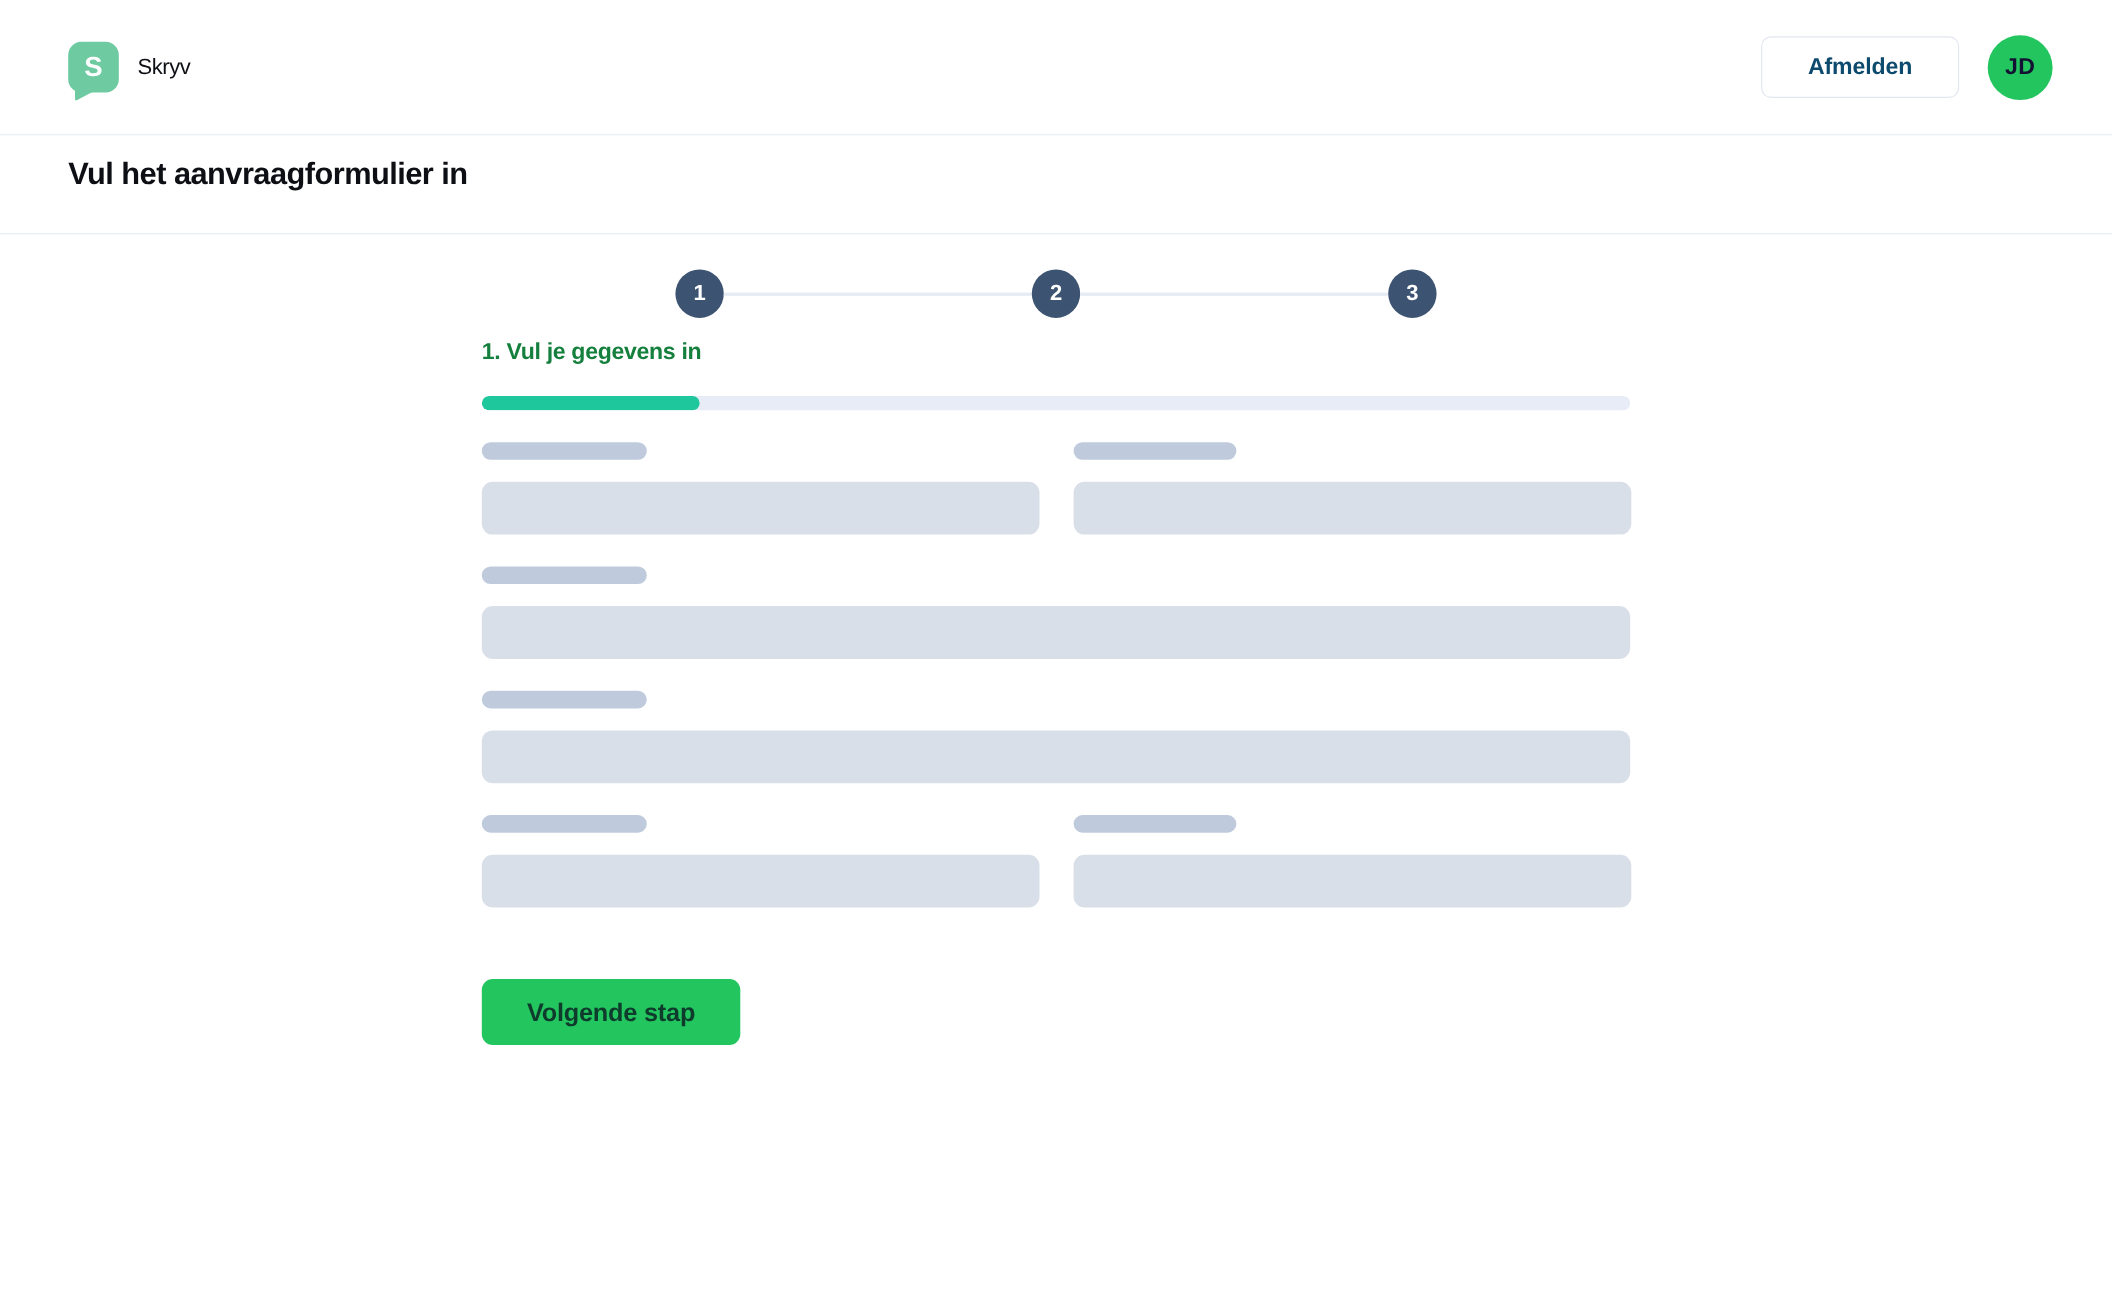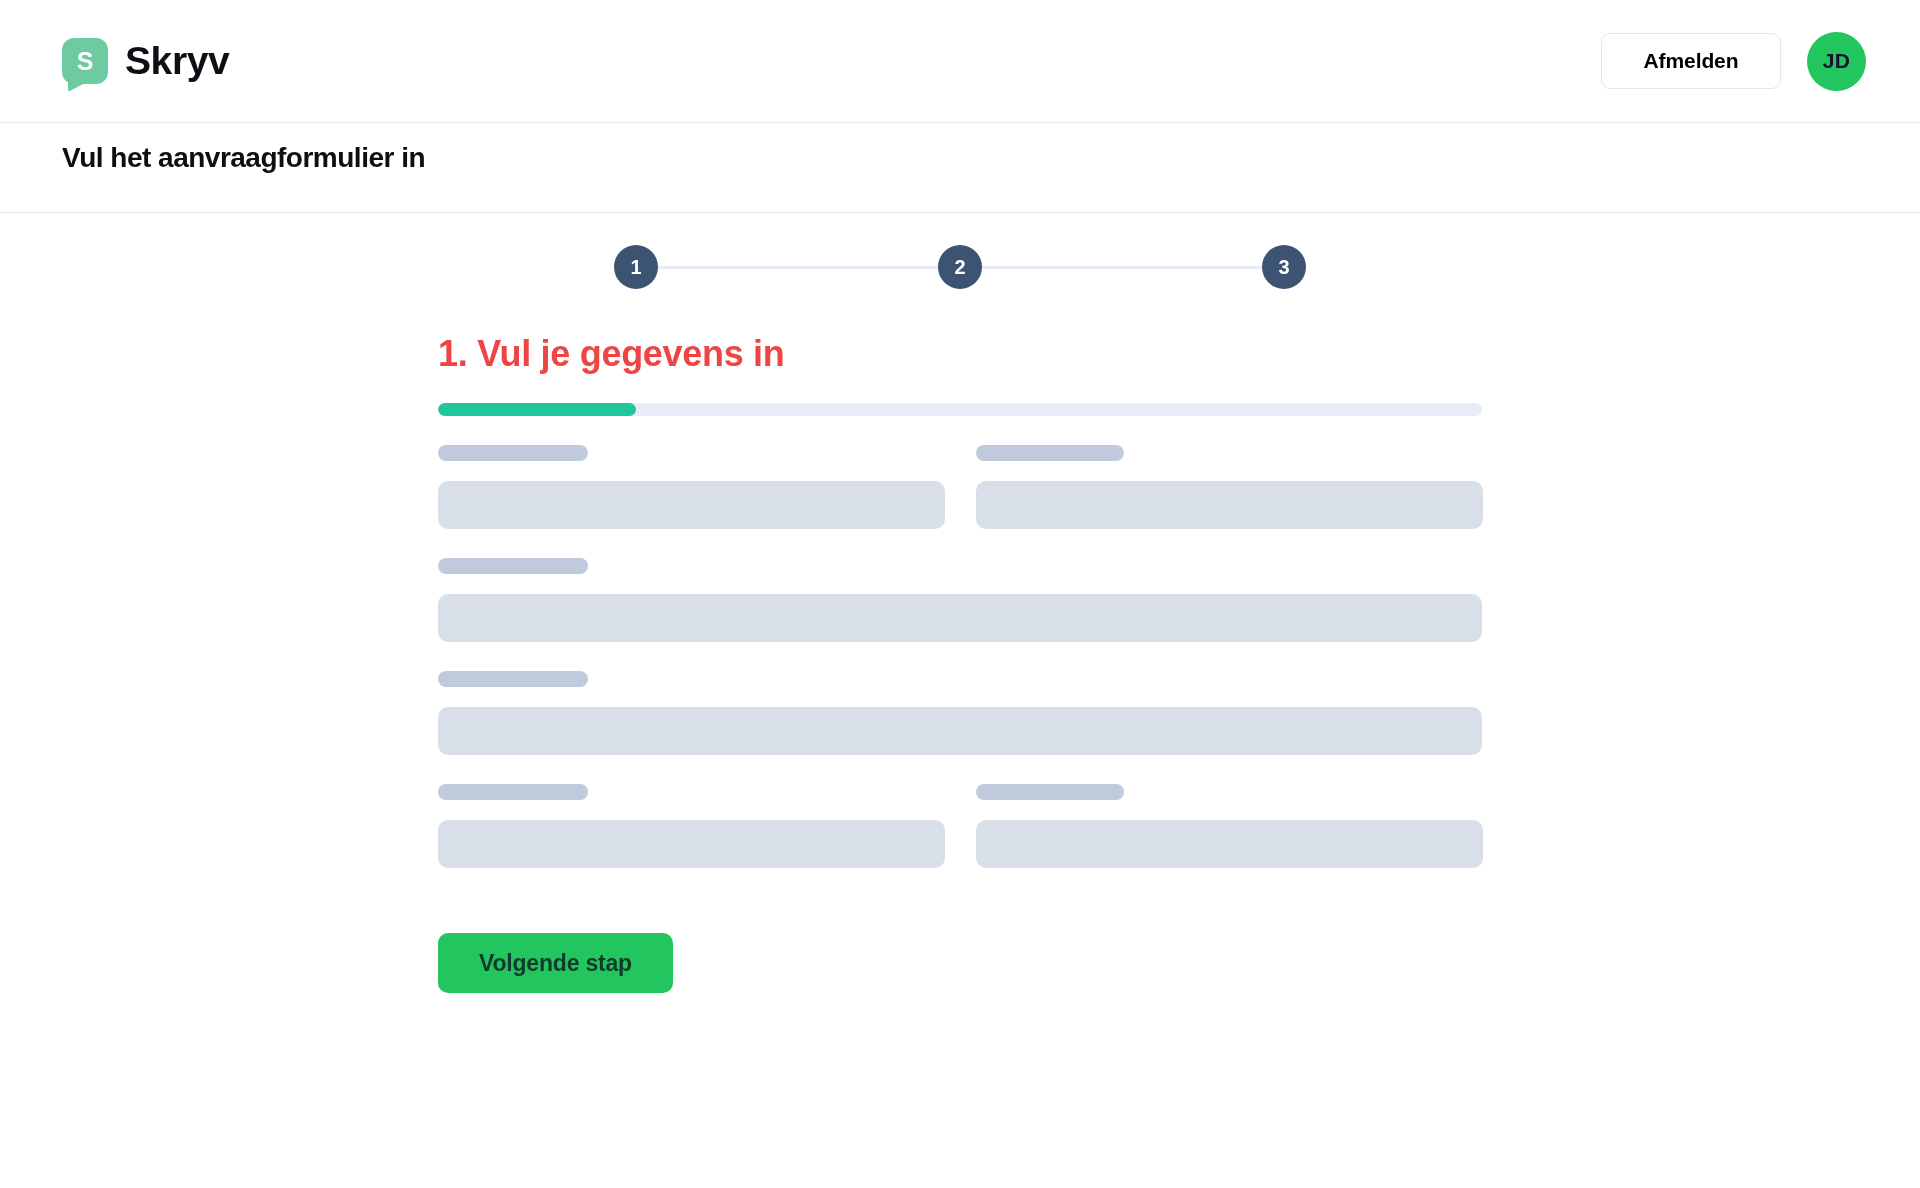--- a/index.html
+++ b/index.html
@@ -57,39 +57,39 @@
   .brand-mark .mark-letter {
     position: relative;
     z-index: 2;
     color: #ffffff;
     font-size: 25px;
     font-weight: 600;
     line-height: 1;
     letter-spacing: 0;
   }
   .brand-name {
-    font-size: 39px;
-    font-weight: 700;
+    font-size: 20px;
+    font-weight: 400;
     color: #0d0f14;
     letter-spacing: -0.4px;
   }
 
   .header-right {
     display: flex;
     align-items: center;
     gap: 26px;
   }
   .logout-btn {
     height: 56px;
     min-width: 180px;
     padding: 0 26px;
     background: #ffffff;
     border: 1px solid #e2e6f0;
     border-radius: 9px;
-    color: #000000;
+    color: #0c4a6e;
     font-size: 21px;
     font-weight: 600;
     font-family: inherit;
     letter-spacing: -0.1px;
     cursor: pointer;
     display: flex;
     align-items: center;
     justify-content: center;
   }
   .avatar {
@@ -151,24 +151,24 @@
     cursor: pointer;
   }
   .step-line {
     flex: 1 1 auto;
     height: 3px;
     background: #e7ecf4;
   }
 
   .section-heading {
     width: 1044px;
-    margin: 44px auto 0;
-    font-size: 36px;
+    margin: 19px auto 0;
+    font-size: 21px;
     font-weight: 700;
-    color: #ef4444;
+    color: #15803d;
     letter-spacing: -0.3px;
   }
 
   .progress-track {
     width: 1044px;
     margin: 28px auto 0;
     height: 13px;
     background: #e7ecf6;
     border-radius: 7px;
     overflow: hidden;

